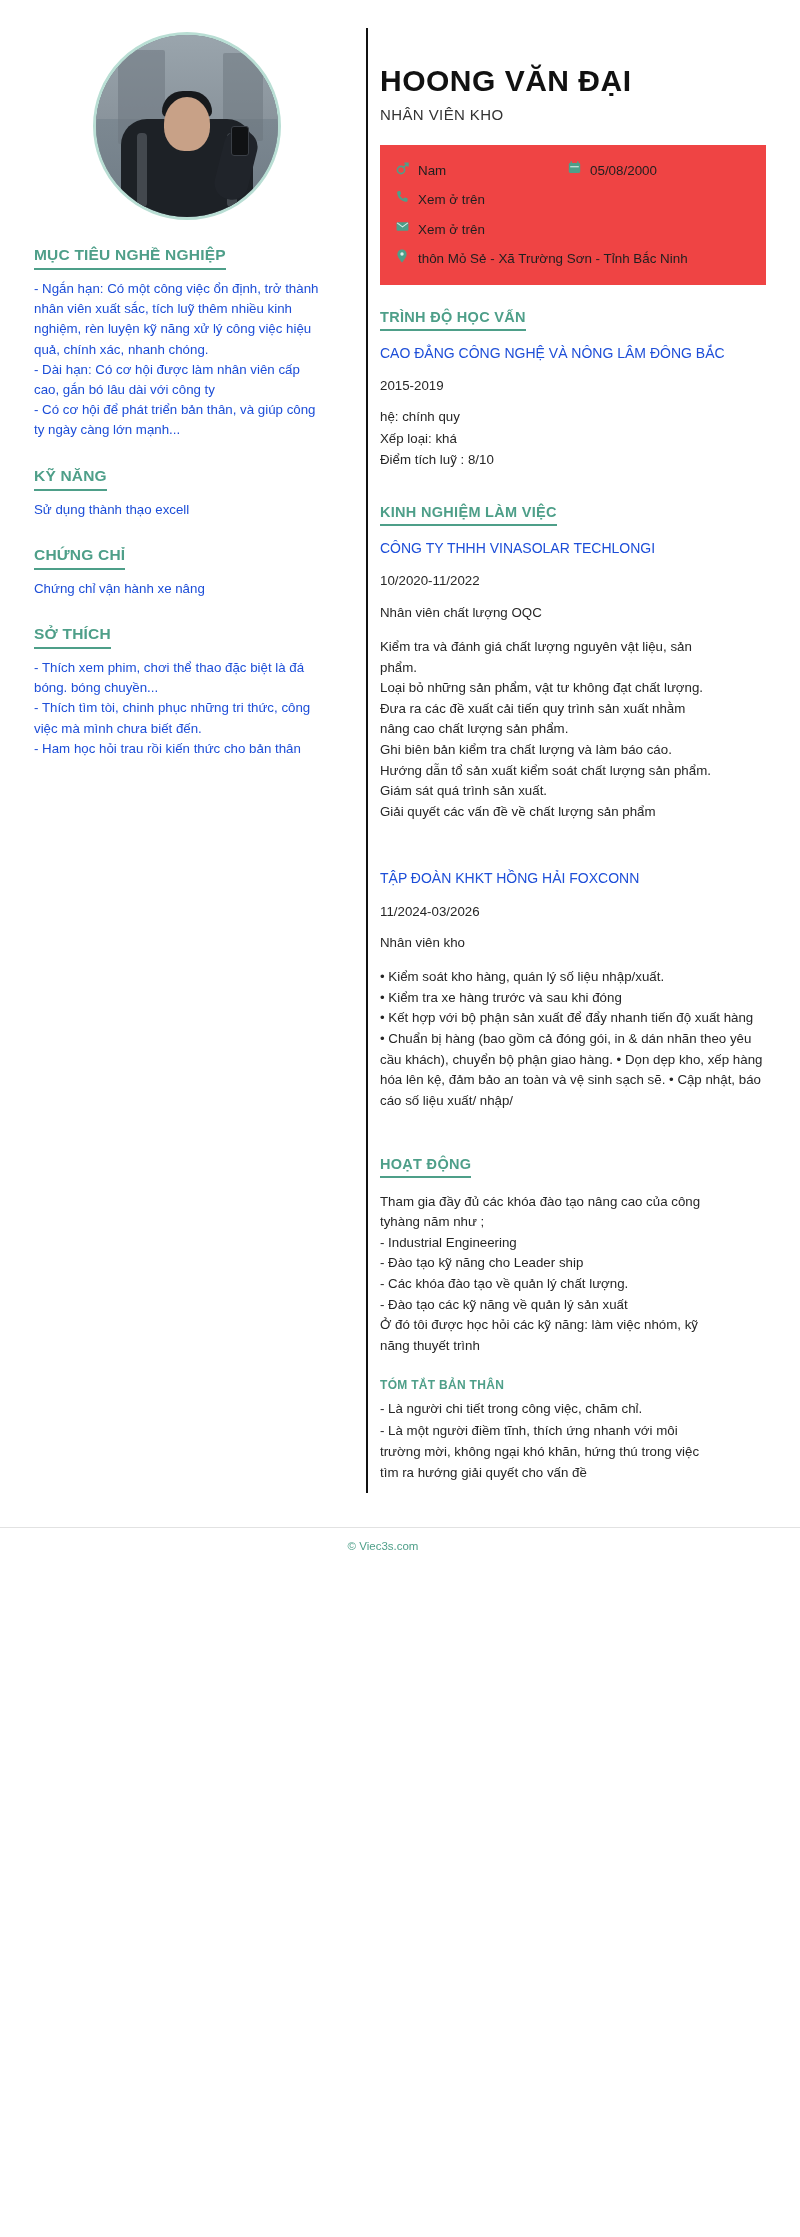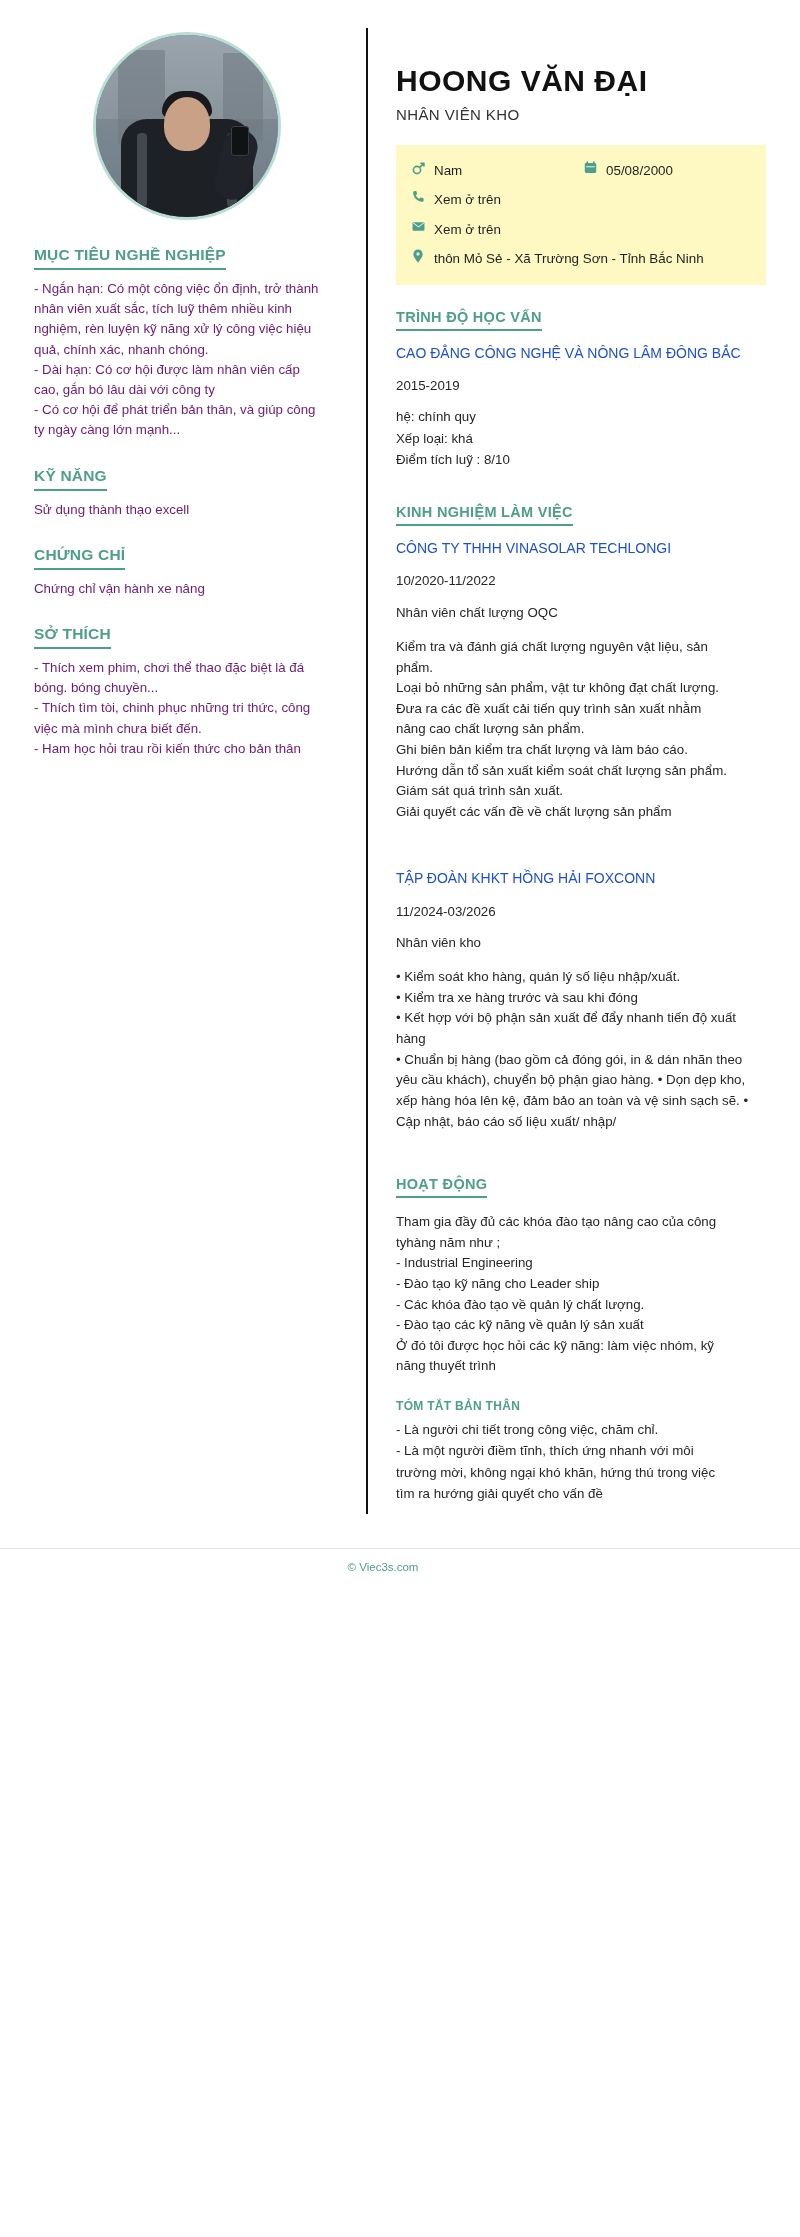--- a/index.html
+++ b/index.html
@@ -96,55 +96,55 @@
     letter-spacing: .2px;
     margin: 26px 0 0 0;
     padding-bottom: 4px;
     border-bottom: 2px solid #4e9f89;
     display: inline-block;
   }
   .left .sec-wrap { margin-top: 0; }
   .left p, .left div.txt {
     font-size: 13.3px;
     line-height: 1.52;
-    color: #701a75;
+    color: #1d4ed8;
     margin-top: 9px;
     white-space: pre-line;
   }
   .left .lead { margin-top: 11px; }
 
   
   .divider {
     width: 2px;
     background: #111;
     flex: 0 0 2px;
     margin-right: 0;
   }
 
   
   .right {
     flex: 1 1 auto;
-    padding-left: 28px;
+    padding-left: 12px;
     padding-top: 36px;
   }
   .name {
     font-size: 30px;
     font-weight: bold;
     letter-spacing: .5px;
     color: #111;
     margin-bottom: 8px;
   }
   .role {
     font-size: 15px;
     color: #333;
     letter-spacing: .4px;
     margin-bottom: 22px;
   }
   .contact-box {
-    background: #fef9c3;
+    background: #ef4444;
     padding: 16px 18px 16px 16px;
     margin-top: 6px;
   }
   .crow {
     display: flex;
     align-items: flex-start;
     font-size: 13.4px;
     color: #1f1f1f;
     margin-bottom: 10px;
     line-height: 1.45;

